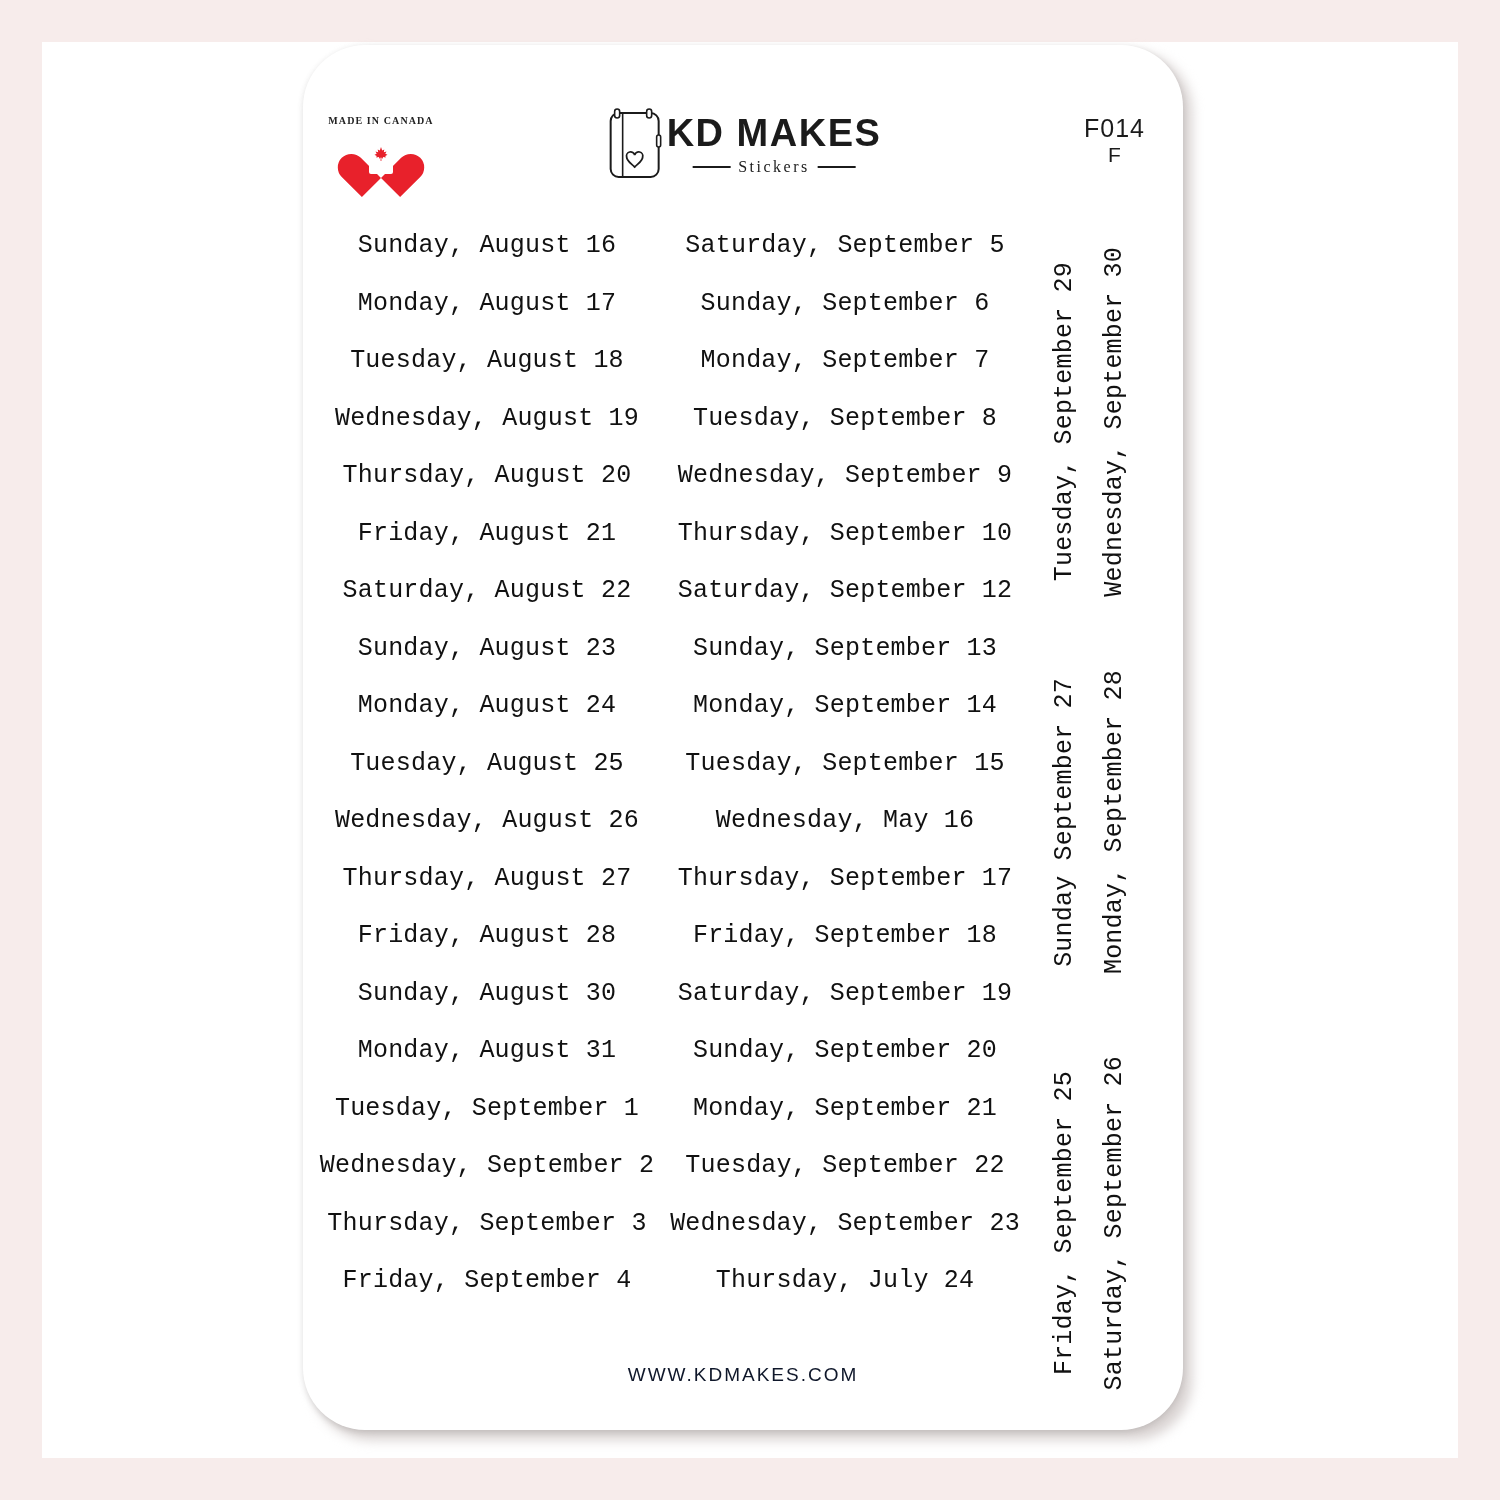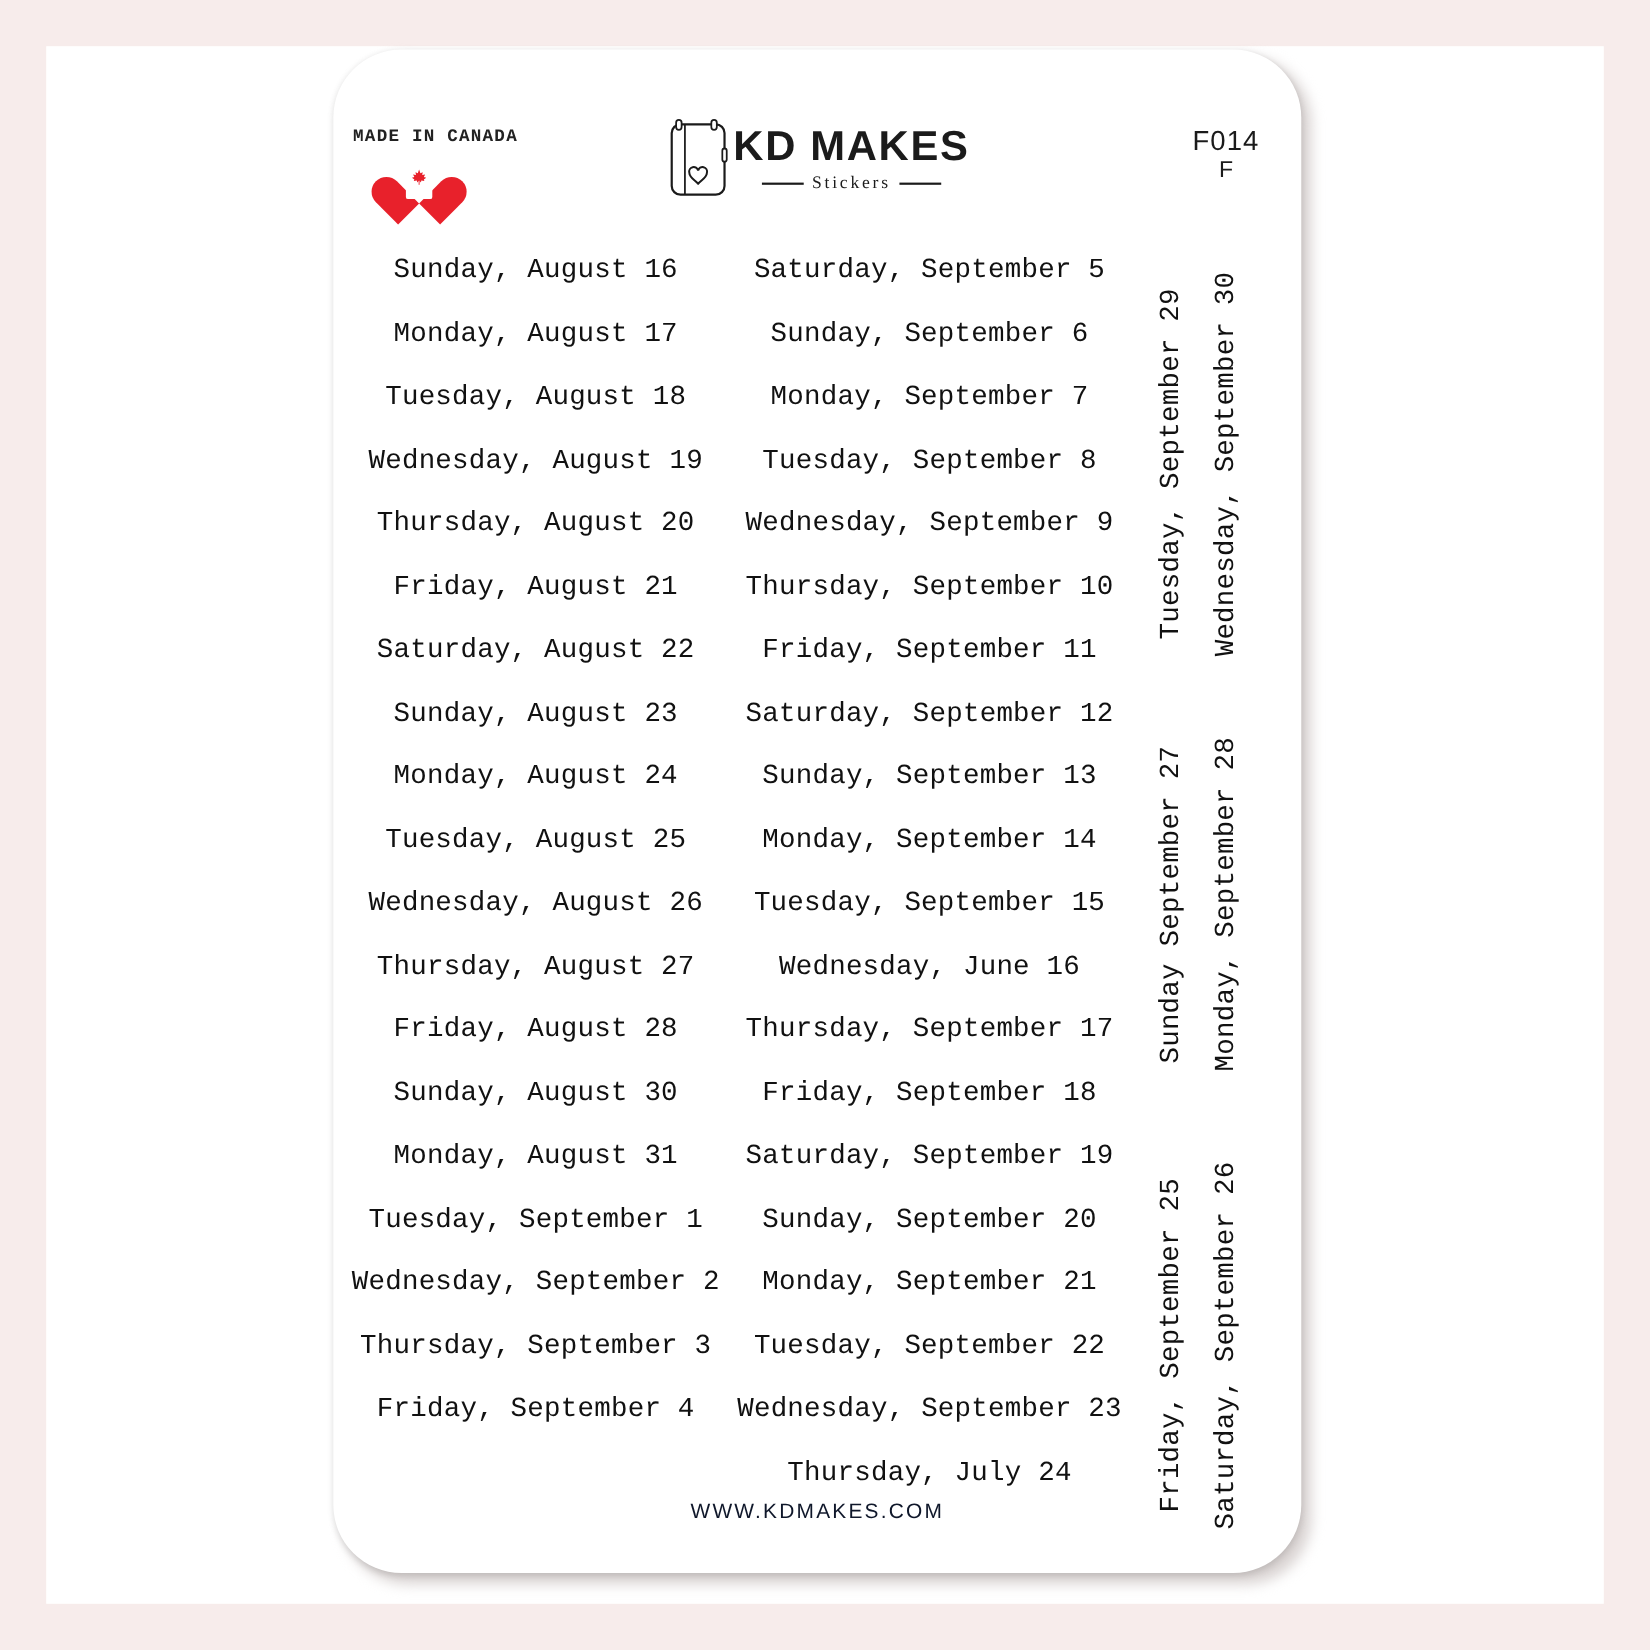--- a/index.html
+++ b/index.html
@@ -63,22 +63,22 @@
   }
 
   .made-in-canada {
     position: absolute;
     left: 18px;
     top: 8px;
     width: 120px;
     text-align: center;
   }
   .made-in-canada .mic-text {
-    font-family: Liberation Mono, monospace;
-    font-size: 16px;
+    font-family: Liberation Serif, serif;
+    font-size: 10px;
     letter-spacing: 1.1px;
     font-weight: 700;
     color: #222;
     white-space: nowrap;
   }
   .heart-flag {
     position: relative;
     margin: 6px auto 0 auto;
     width: 54px;
     height: 50px;
@@ -334,26 +334,25 @@
         <div class="date-item">Friday, September 4</div>
       </div>
 
       <div class="col col-2">
         <div class="date-item">Saturday, September 5</div>
         <div class="date-item">Sunday, September 6</div>
         <div class="date-item">Monday, September 7</div>
         <div class="date-item">Tuesday, September 8</div>
         <div class="date-item">Wednesday, September 9</div>
         <div class="date-item">Thursday, September 10</div>
-        <div class="date-item">Friday, September 11</div>
         <div class="date-item">Saturday, September 12</div>
         <div class="date-item">Sunday, September 13</div>
         <div class="date-item">Monday, September 14</div>
         <div class="date-item">Tuesday, September 15</div>
-        <div class="date-item">Wednesday, June 16</div>
+        <div class="date-item">Wednesday, May 16</div>
         <div class="date-item">Thursday, September 17</div>
         <div class="date-item">Friday, September 18</div>
         <div class="date-item">Saturday, September 19</div>
         <div class="date-item">Sunday, September 20</div>
         <div class="date-item">Monday, September 21</div>
         <div class="date-item">Tuesday, September 22</div>
         <div class="date-item">Wednesday, September 23</div>
         <div class="date-item">Thursday, July 24</div>
       </div>
 

